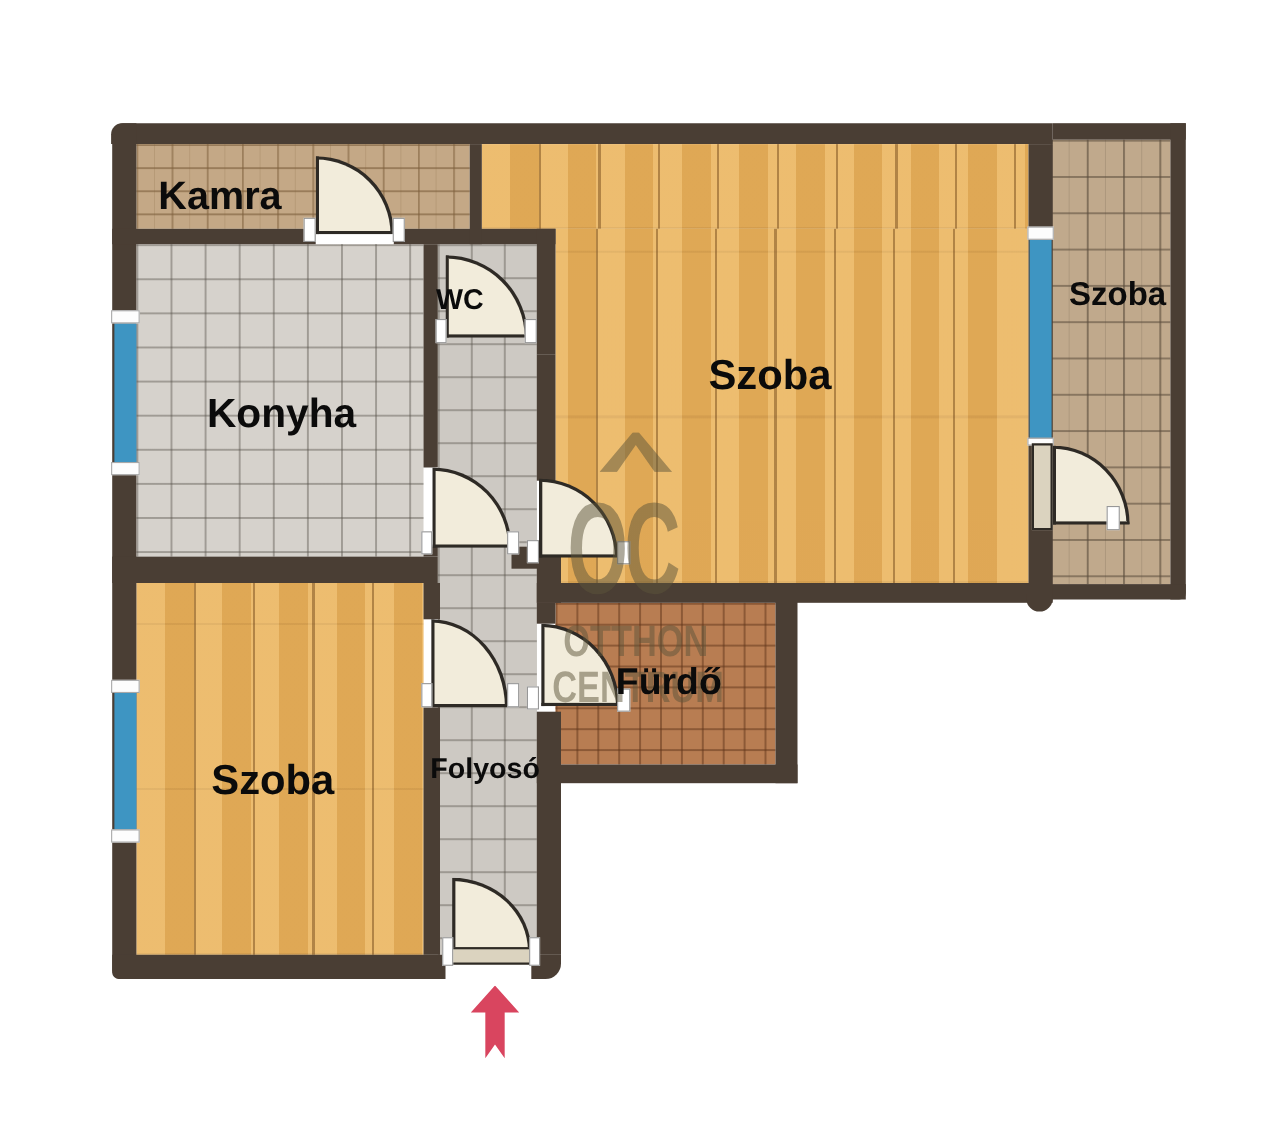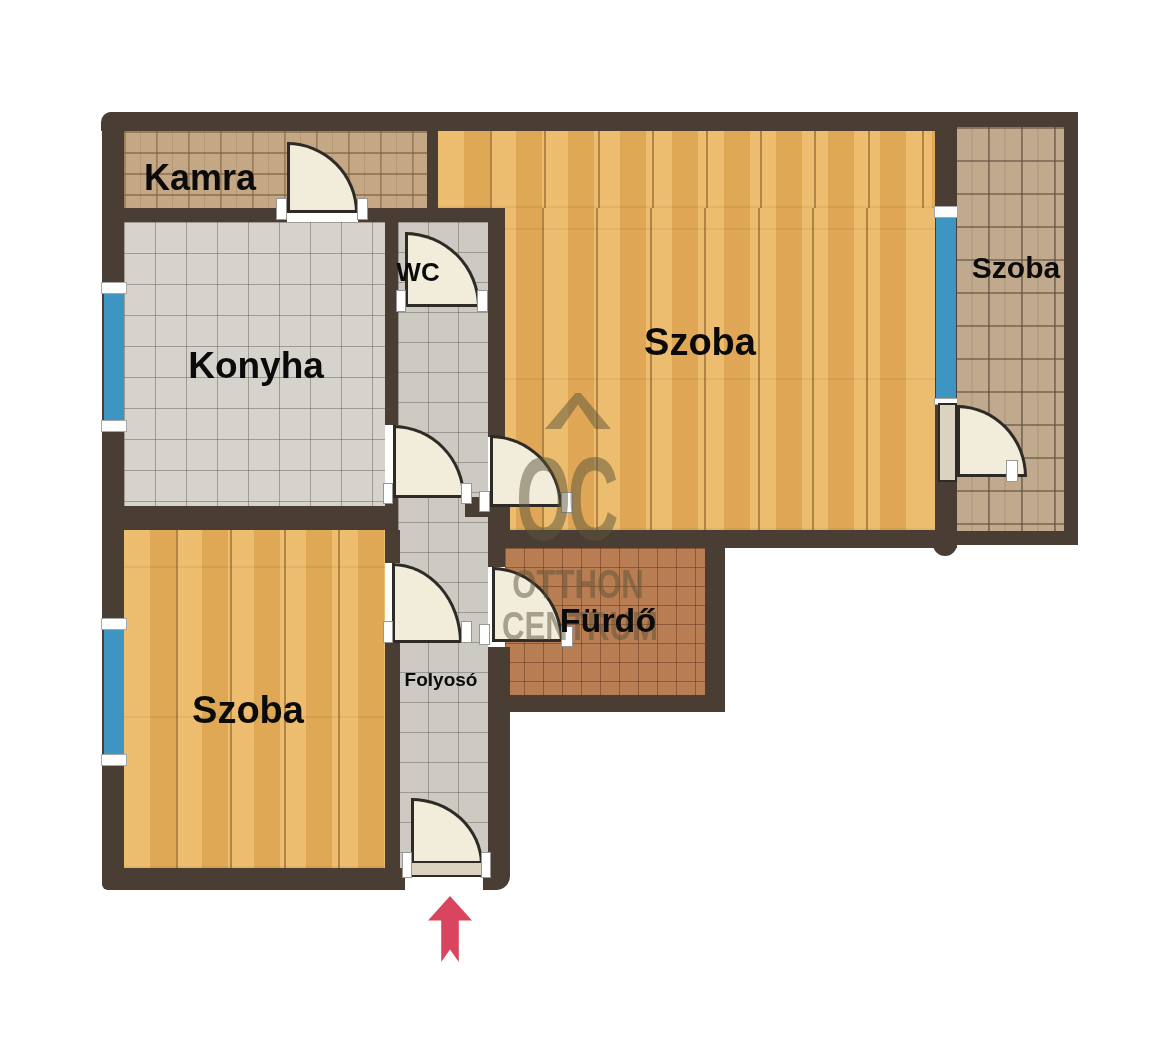--- a/index.html
+++ b/index.html
@@ -125,23 +125,23 @@
   <div class="bracket" style="left:402px;top:852px;width:10px;height:26px;"></div>
   <div class="bracket" style="left:481px;top:852px;width:10px;height:26px;"></div>
   <div class="bracket" style="left:1006px;top:460px;width:12px;height:22px;"></div>
 
   <div class="wm-roof"></div>
   <div class="wm wm-oc">OC</div>
   <div class="wm wm-line" style="left:578px;top:584px;">OTTHON</div>
   <div class="wm wm-line" style="left:580px;top:626px;">CENTRUM</div>
 
   <div class="lbl" style="left:200px;top:166px;font-size:36px;margin-top:12px;">Kamra</div>
-  <div class="lbl" style="left:256px;top:366px;font-size:37px;">Konyha</div>
+  <div class="lbl" style="left:256px;top:376px;font-size:37px;">Konyha</div>
   <div class="lbl" style="left:418px;top:272px;font-size:26px;">WC</div>
   <div class="lbl" style="left:700px;top:342px;font-size:38px;">Szoba</div>
   <div class="lbl" style="left:1016px;top:268px;font-size:30px;">Szoba</div>
   <div class="lbl" style="left:608px;top:620px;font-size:34px;">Fürdő</div>
   <div class="lbl" style="left:248px;top:710px;font-size:38px;">Szoba</div>
-  <div class="lbl" style="left:441px;top:680px;font-size:19px;">Folyosó</div>
+  <div class="lbl" style="left:441px;top:699px;font-size:26px;">Folyosó</div>
 
   <div class="arrow"></div>
 
 </div>
 
 </body></html>

